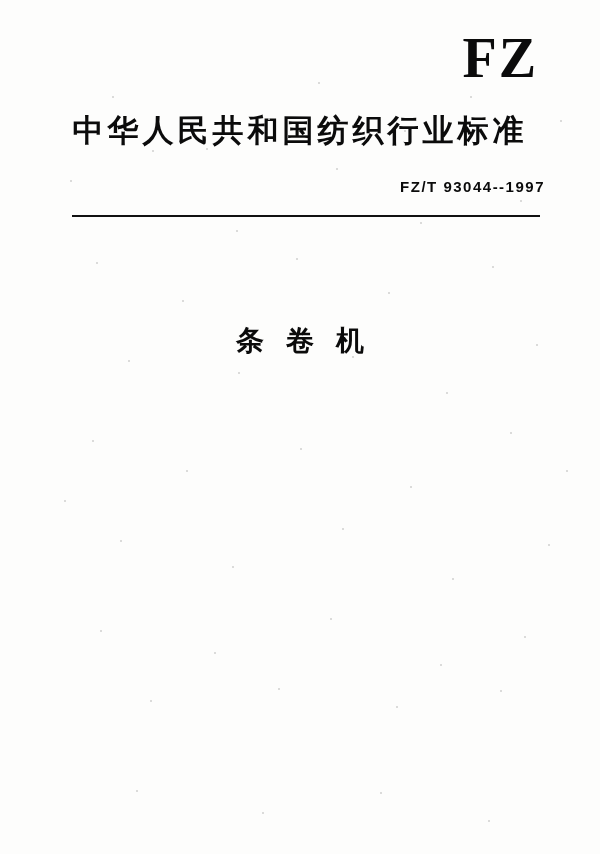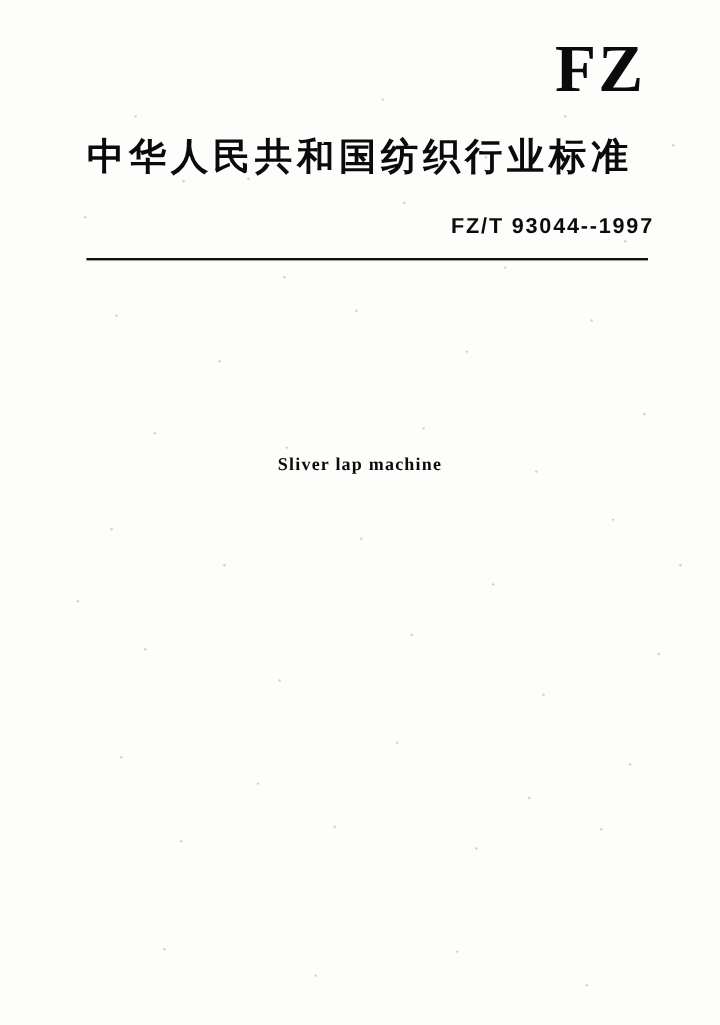--- a/index.html
+++ b/index.html
@@ -60,21 +60,21 @@
     margin-top: 24px;
     color: #0b0b0b;
   }
 
   .std-number {
     text-align: right;
     padding-right: 55px;
     margin-top: 26px;
     font-family: "Liberation Sans", sans-serif;
     font-weight: bold;
-    font-size: 18px;
+    font-size: 15px;
     letter-spacing: 1.5px;
     color: #0b0b0b;
   }
 
   .rule {
     position: absolute;
     left: 72px;
     right: 60px;
     top: 215px;
     border-top: 2px solid #111;
@@ -140,21 +140,21 @@
 <div class="page">
 
   <div class="header-block">
     <div class="fz-logo">FZ</div>
     <div class="cn-title">中华人民共和国纺织行业标准</div>
     <div class="std-number">FZ/T 93044--1997</div>
   </div>
 
   <div class="rule"></div>
 
-  <div class="doc-subtitle">Sliver lap machine</div>
+  <div class="doc-title">条卷机</div>
 
 
 
   <div id="speckle-layer">
       <div class="speckle" style="left: 112px; top: 96px;"></div>
       <div class="speckle" style="left: 152px; top: 150px;"></div>
       <div class="speckle" style="left: 206px; top: 148px;"></div>
       <div class="speckle" style="left: 268px; top: 118px;"></div>
       <div class="speckle" style="left: 336px; top: 168px;"></div>
       <div class="speckle" style="left: 404px; top: 130px;"></div>

